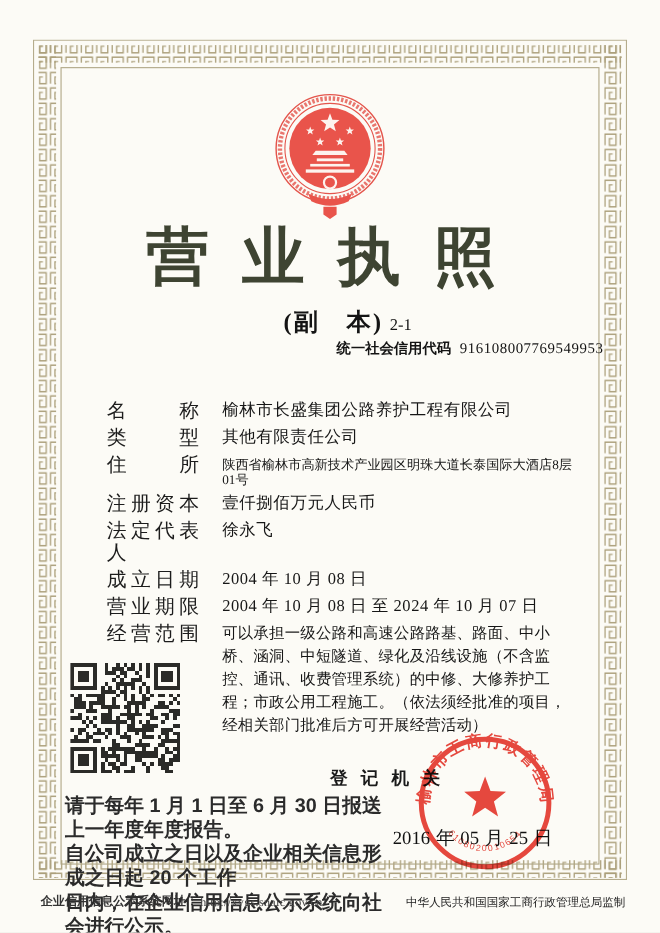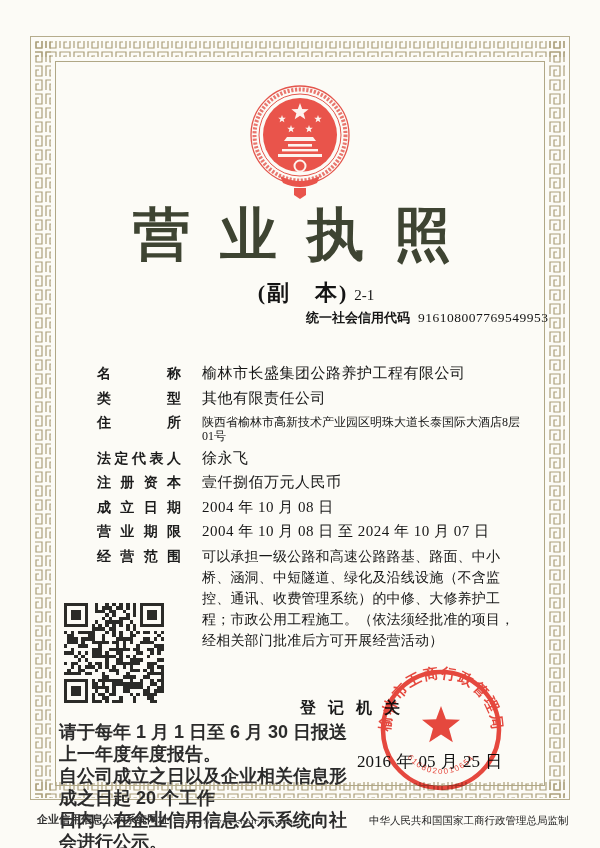--- a/index.html
+++ b/index.html
@@ -21,22 +21,22 @@
   #copy-line{position:absolute;left:0;right:0;top:278px;text-align:center;padding-left:32px;}
   #copy-line .copy-label{font-size:22px;font-weight:bold;letter-spacing:2px;}
   #copy-line .copy-number{font-size:15px;margin-left:6px;}
   #credit-line{position:absolute;left:306px;top:308px;white-space:nowrap;}
   #credit-line .cc-label{font-family:"Liberation Sans",sans-serif;font-weight:bold;font-size:13px;}
   #credit-line .cc-value{font-size:13.5px;margin-left:4px;letter-spacing:0.5px;}
   
   #fields{position:absolute;left:97px;top:363px;width:430px;}
   .frow{display:flex;align-items:flex-start;margin-bottom:4.5px;}
   .flabel{
-    flex:0 0 84px;font-family:"Liberation Sans",sans-serif;font-weight:bold;
-    font-size:14px;line-height:20px;color:#1c1c1c;
+    flex:0 0 84px;font-family:"Liberation Sans",sans-serif;font-weight:normal;
+    font-size:18px;line-height:20px;color:#1c1c1c;
     text-align:justify;text-align-last:justify;
   }
   .fvalue{margin-left:21px;font-size:15px;line-height:20px;letter-spacing:0.5px;color:#161616;}
   .frow:nth-child(3) .fvalue{font-size:12px;line-height:14px;margin-top:3px;letter-spacing:0;}
   .frow:nth-child(8) .fvalue{font-size:14px;line-height:21px;letter-spacing:0.2px;}
   
   #qr-box{position:absolute;left:64px;top:602px;width:100px;height:102px;}
   
   #authority{
     position:absolute;left:300px;top:698px;font-family:Liberation Sans, sans-serif;
@@ -118,26 +118,26 @@
     </div>
     <div class="frow">
       <span class="flabel">类型</span>
       <span class="fvalue">其他有限责任公司</span>
     </div>
     <div class="frow">
       <span class="flabel">住所</span>
       <span class="fvalue">陕西省榆林市高新技术产业园区明珠大道长泰国际大酒店8层01号</span>
     </div>
     <div class="frow">
+      <span class="flabel">注册资本</span>
+      <span class="fvalue">壹仟捌佰万元人民币</span>
+    </div>
+    <div class="frow">
       <span class="flabel">法定代表人</span>
       <span class="fvalue">徐永飞</span>
-    </div>
-    <div class="frow">
-      <span class="flabel">注册资本</span>
-      <span class="fvalue">壹仟捌佰万元人民币</span>
     </div>
     <div class="frow">
       <span class="flabel">成立日期</span>
       <span class="fvalue">2004 年 10 月 08 日</span>
     </div>
     <div class="frow">
       <span class="flabel">营业期限</span>
       <span class="fvalue">2004 年 10 月 08 日  至  2024 年 10 月 07 日</span>
     </div>
     <div class="frow">

